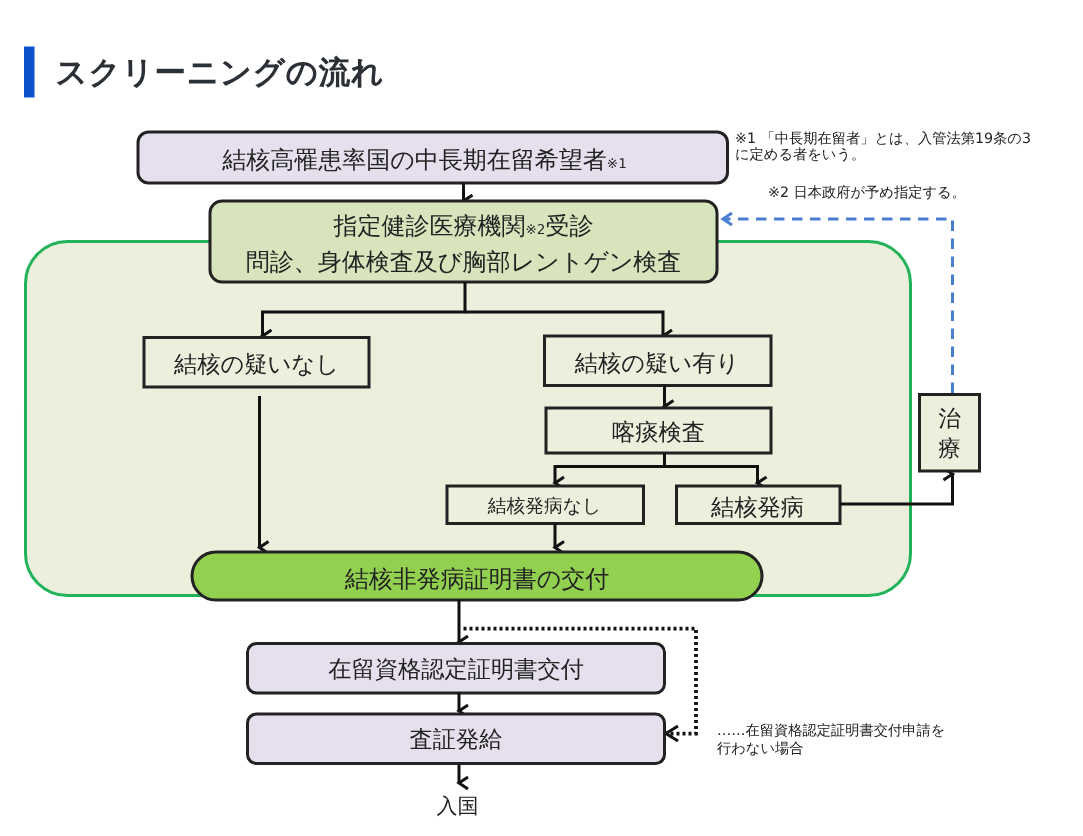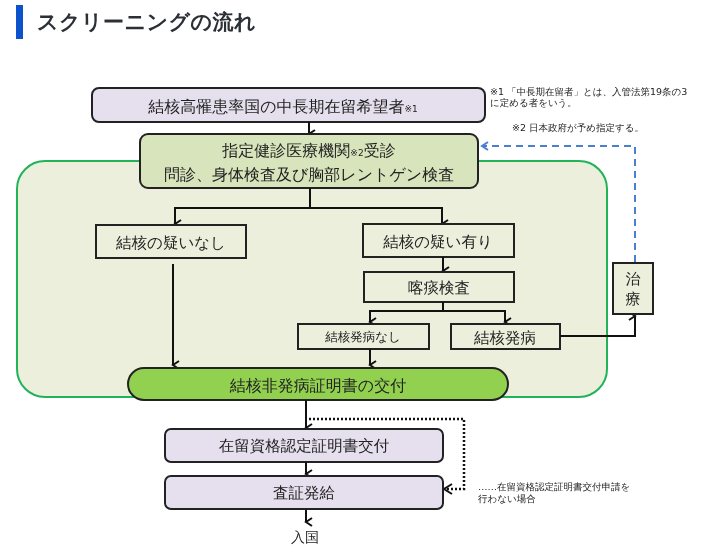--- a/index.html
+++ b/index.html
@@ -1,18 +1,18 @@
 <!DOCTYPE html>
 <html><head>
 <meta charset="utf-8">
 <style>
   html, body { margin: 0; padding: 0; background: #ffffff; }
   body { width: 722px; height: 557px; position: relative; overflow: hidden;
          font-family: "DejaVu Sans", "Liberation Sans", sans-serif; }
-  .heading { position: absolute; left: 16px; top: 4px; height: 36px; display: flex; align-items: center; }
+  .heading { position: absolute; left: 16px; top: 30px; height: 36px; display: flex; align-items: center; }
   .heading-bar { width: 7px; height: 34px; background: #0b52cc; margin-right: 14px; }
   .heading-text { font-size: 21px; font-weight: bold; color: #2b2f36; letter-spacing: 0.5px; }
   svg { position: absolute; left: 0; top: 0; }
   svg text { font-family: "DejaVu Sans", "Liberation Sans", sans-serif; fill: #222; }
 </style>
 </head>
 <body>
 
 <div class="heading">
   <div class="heading-bar"></div>

